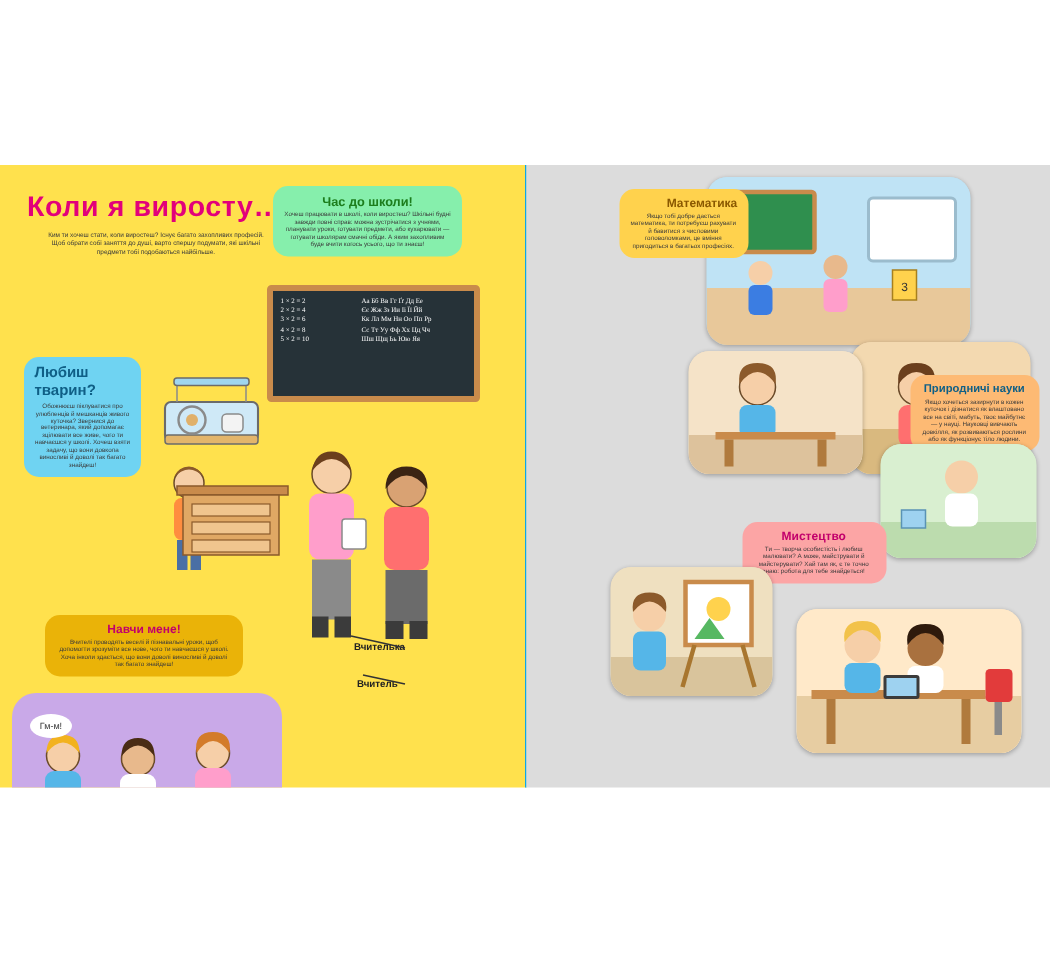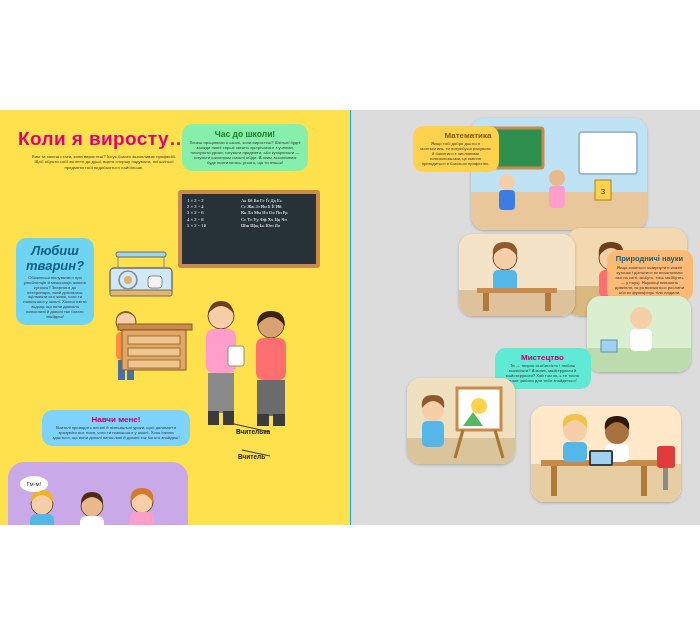--- a/index.html
+++ b/index.html
@@ -79,25 +79,24 @@
   }
   .box-school {
     left: 182px; top: 14px; width: 126px;
     background: #86efac;
   }
   .box-school .title { color: #1c7d1c; font-size: 8.5px; text-align: center;}
   .box-animals {
     left: 16px; top: 128px; width: 78px;
     background: #6fd3f2;
   }
-  .box-animals .title { color: #0f5f86; font-size: 13px; text-align: center; font-style: italic;}
+  .box-animals .title { color: #0f5f86; font-size: 10px; text-align: left;}
   .box-teach {
-    left: 30px; top: 300px; width: 148px;
-    background: #7dd3fc;
-    margin-left: 12px;
+    left: 30px; top: 300px; width: 132px;
+    background: #eab308;
   }
   .box-teach .title { color: #c2006b; font-size: 8px; text-align: center;}
 
   
   .blackboard {
     position: absolute;
     left: 178px; top: 80px;
     width: 142px; height: 78px;
     background: #263238;
     border: 4px solid #c98b4b;
@@ -132,21 +131,21 @@
     background: #a8e063;
   }
   .box-pe .title { color: #1c7d1c; font-size: 7.5px; text-align: center;}
   .box-sci {
     left: 256px; top: 140px; width: 86px;
     background: #fdba74;
   }
   .box-sci .title { color: #0f5f86; font-size: 7.5px; text-align: center;}
   .box-art {
     left: 144px; top: 238px; width: 96px;
-    background: #5eead4;
+    background: #fca5a5;
   }
   .box-art .title { color: #c2006b; font-size: 8px; text-align: center;}
   .box-comp {
     left: 248px; top: 300px; width: 72px;
     background: #ffb347;
   }
   .box-comp .title { color: #a85600; font-size: 7.5px; text-align: center;}
 
   
   .scene {

